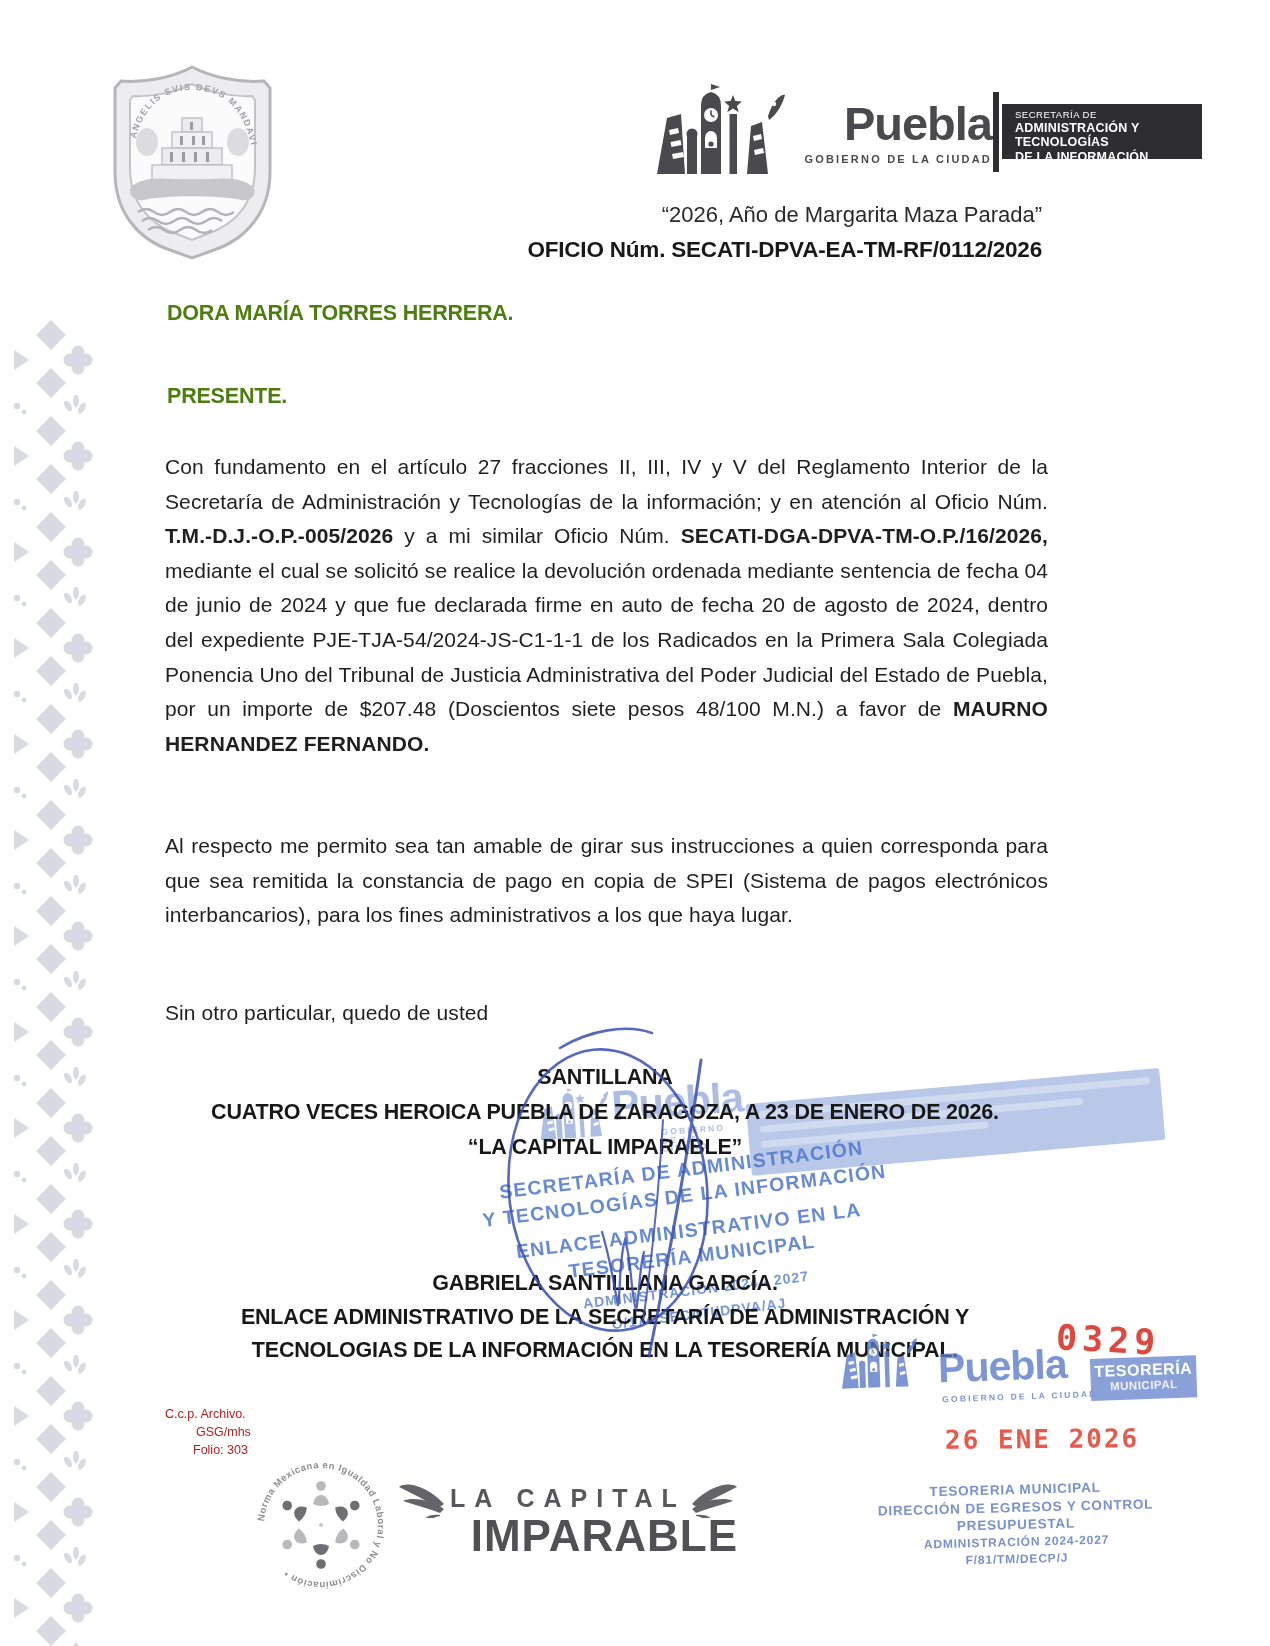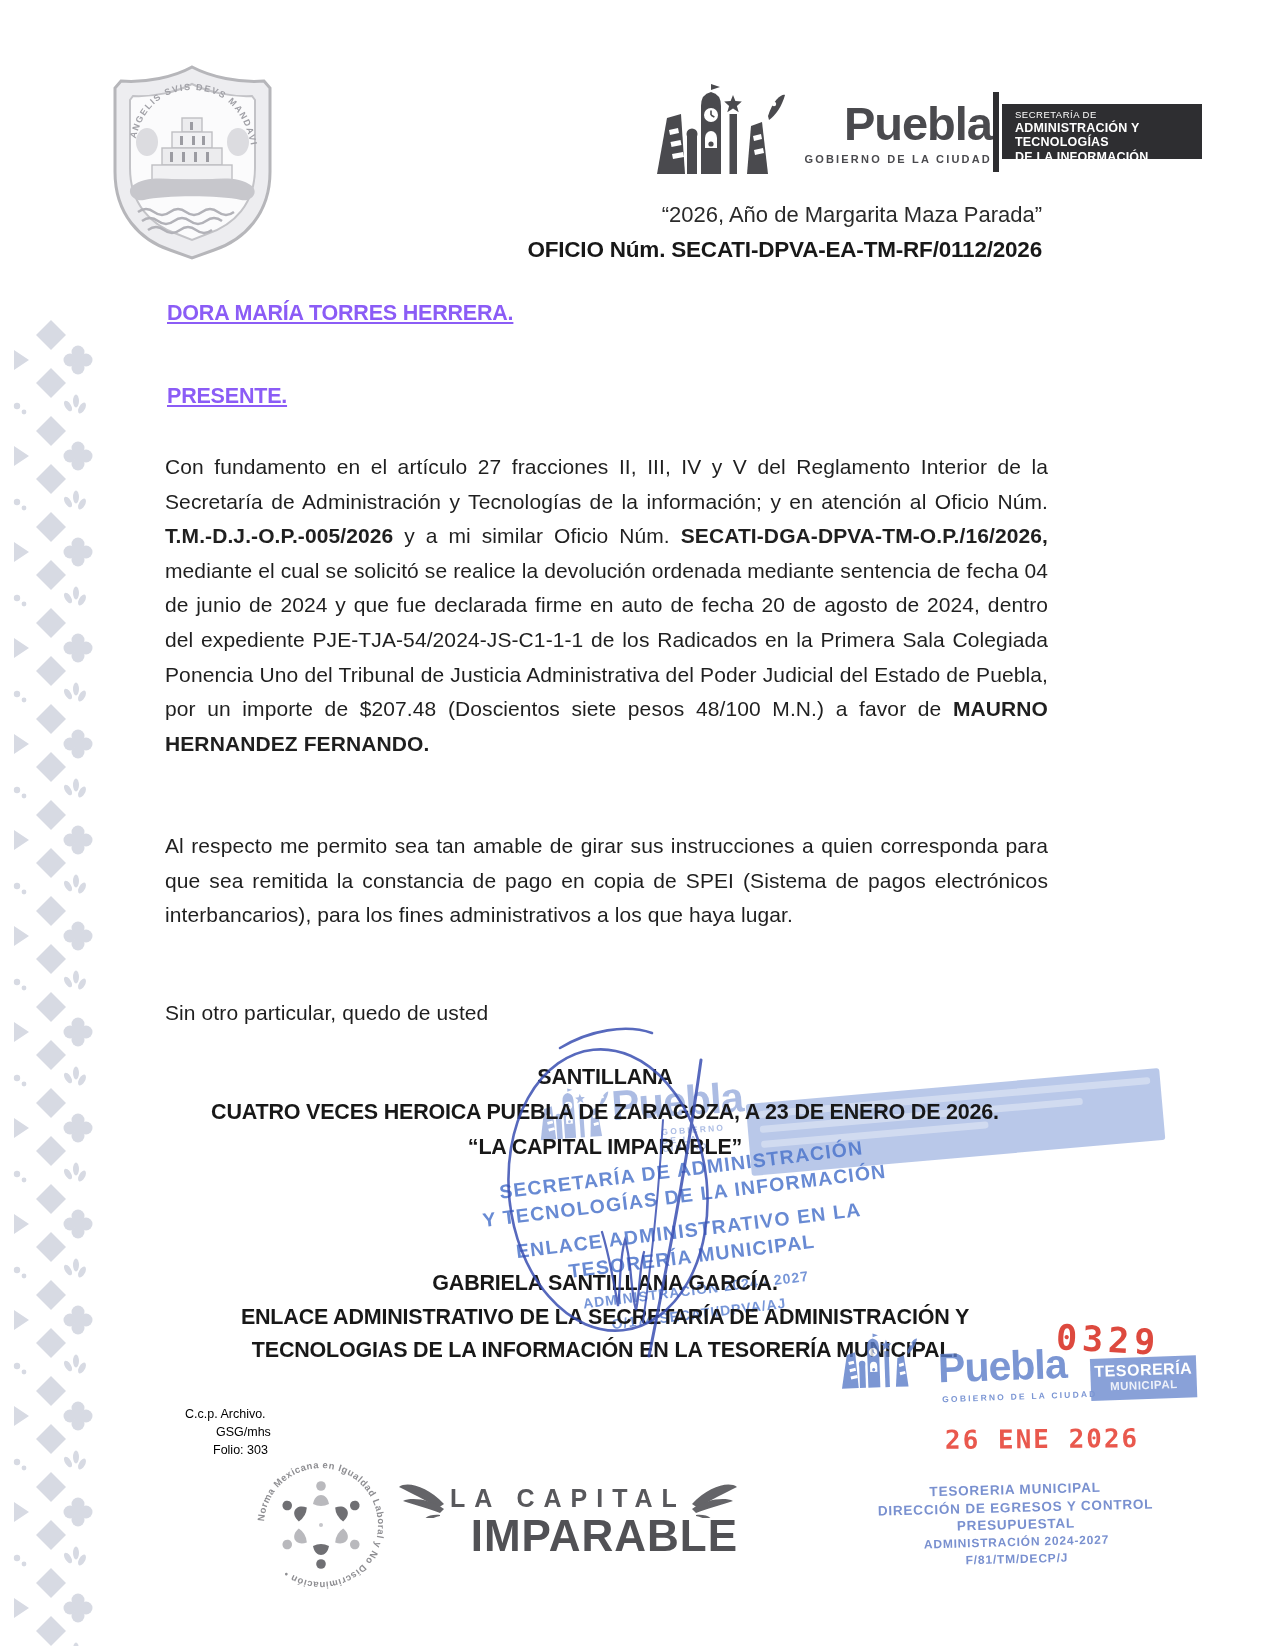--- a/index.html
+++ b/index.html
@@ -3,21 +3,21 @@
 <meta charset="utf-8">
 <style>
   html,body{margin:0;padding:0;background:#fff;}
   .page{position:relative;width:1270px;height:1646px;margin:0 auto;background:#fff;
         font-family:"Liberation Sans",sans-serif;color:#202020;overflow:hidden;}
   .abs{position:absolute;}
   .b{font-weight:bold;}
   .nw{white-space:nowrap;}
   .para{position:absolute;left:165px;width:883px;font-size:21px;line-height:34.6px;
         text-align:justify;letter-spacing:.1px;color:#1f1f1f;}
-  .hline{position:absolute;font-weight:bold;font-size:21.5px;letter-spacing:-.2px;color:#8b5cf6;white-space:nowrap;text-decoration:underline;}
+  .hline{position:absolute;font-weight:bold;font-size:21.5px;letter-spacing:-.2px;color:#4d7c0f;white-space:nowrap;}
   .cline{position:absolute;left:160px;width:890px;text-align:center;font-weight:bold;
          font-size:21.5px;letter-spacing:-.2px;color:#181818;white-space:nowrap;}
   .right-head{position:absolute;right:228px;top:202px;text-align:right;color:#2a2a2a;}
   .badge{position:absolute;left:1002px;top:104px;width:200px;height:55px;background:#2e2e31;
          color:#fff;padding:6px 0 0 13px;box-sizing:border-box;line-height:1.15;}
   .badge .s1{font-size:9.5px;letter-spacing:.5px;display:block;}
   .badge .s2{font-size:12.5px;font-weight:bold;letter-spacing:.2px;display:block;}
   .stamp-blue{color:#4d74c9;}
   .stamp-lines{position:absolute;left:420px;top:1156px;width:540px;text-align:center;
                transform:rotate(-7deg);color:#4e76cc;opacity:.85;font-weight:bold;}
@@ -36,21 +36,21 @@
               color:#fff;text-align:center;line-height:1.1;padding-top:4px;box-sizing:border-box;}
   .recv{position:absolute;left:870px;top:1481px;width:292px;text-align:center;
         transform:rotate(-1.5deg);color:#6e87cc;font-weight:bold;font-size:13.5px;
         line-height:17.5px;letter-spacing:.8px;opacity:.92;}
   .red-folio{position:absolute;left:1056px;top:1320px;font-family:"DejaVu Sans Mono",monospace;
              font-weight:bold;font-size:35px;letter-spacing:5px;color:#db3a2e;
              transform:rotate(3deg);opacity:.92;white-space:nowrap;}
   .red-date{position:absolute;left:945px;top:1424px;font-family:"DejaVu Sans Mono",monospace;
             font-weight:bold;font-size:26px;letter-spacing:2px;color:#e84a3e;
             transform:rotate(-.5deg);opacity:.92;white-space:nowrap;}
-  .ccp{position:absolute;font-size:12.5px;color:#000000;white-space:nowrap;margin-left:20px;}
+  .ccp{position:absolute;font-size:12.5px;color:#b91c1c;white-space:nowrap;}
   .cap-logo{position:absolute;left:398px;top:1478px;width:340px;text-align:right;color:#555559;}
   .cap-row{display:flex;align-items:center;justify-content:center;gap:6px;}
   .cap1{font-weight:bold;font-size:25px;letter-spacing:9px;color:#58585c;white-space:nowrap;}
   .cap2{font-weight:bold;font-size:44px;letter-spacing:1px;color:#515155;line-height:1;margin-top:-4px;white-space:nowrap;}
 </style>
 </head>
 <body>
 
 <div class="page">
 

